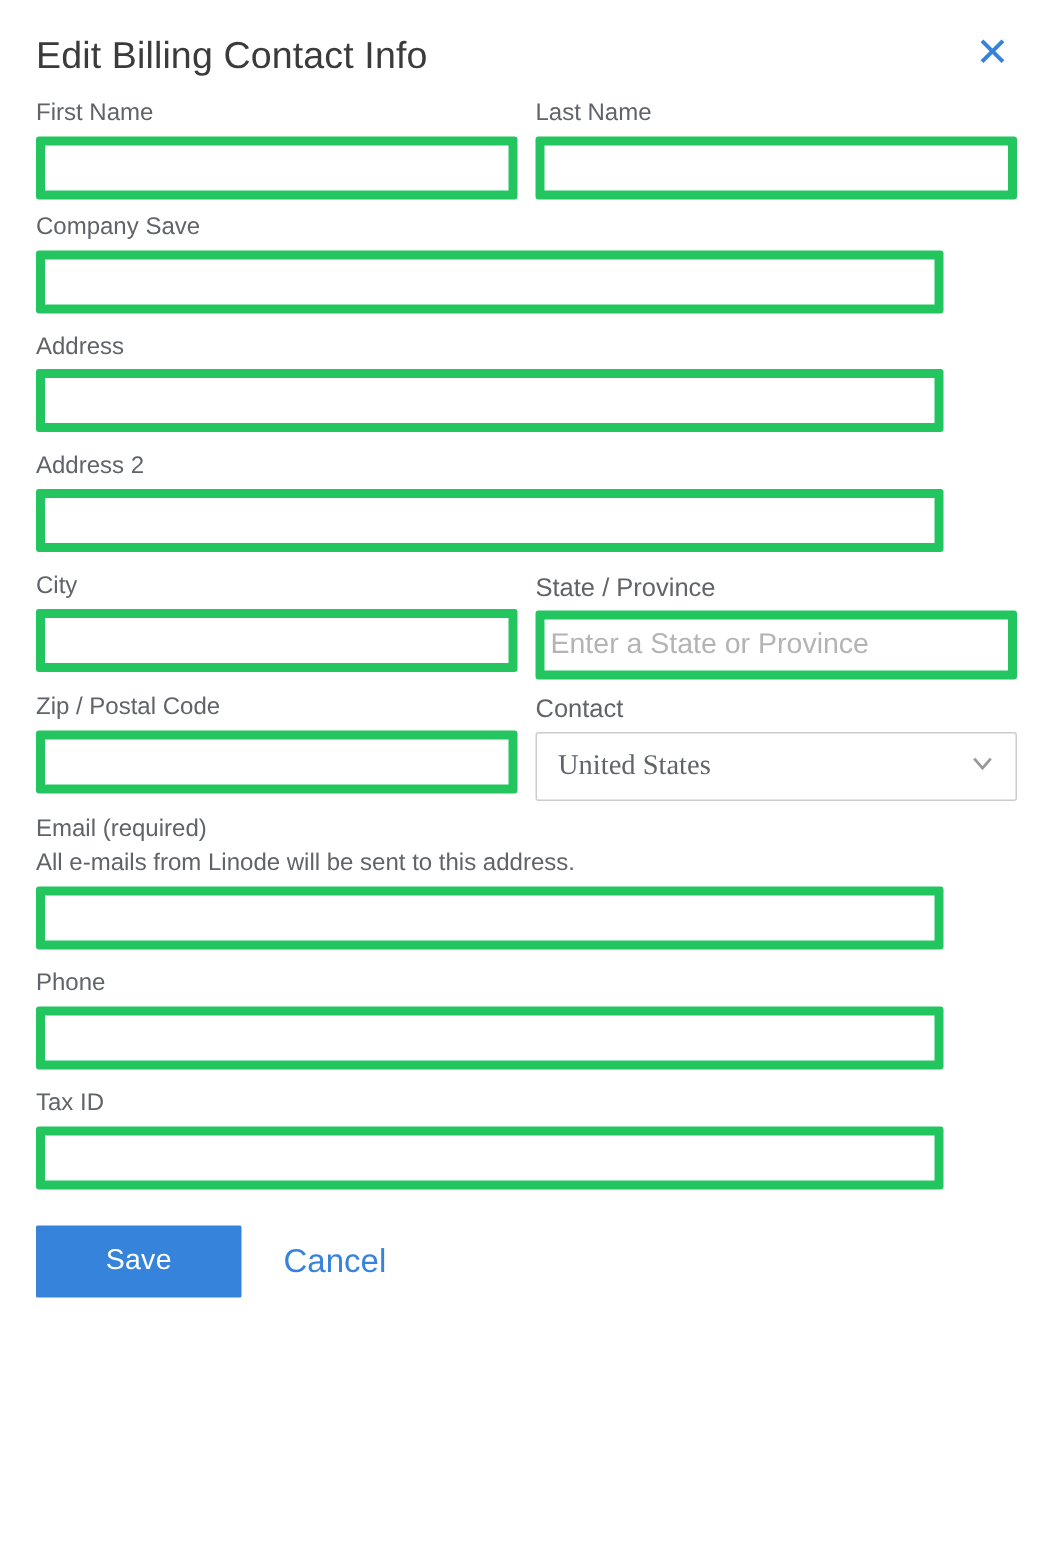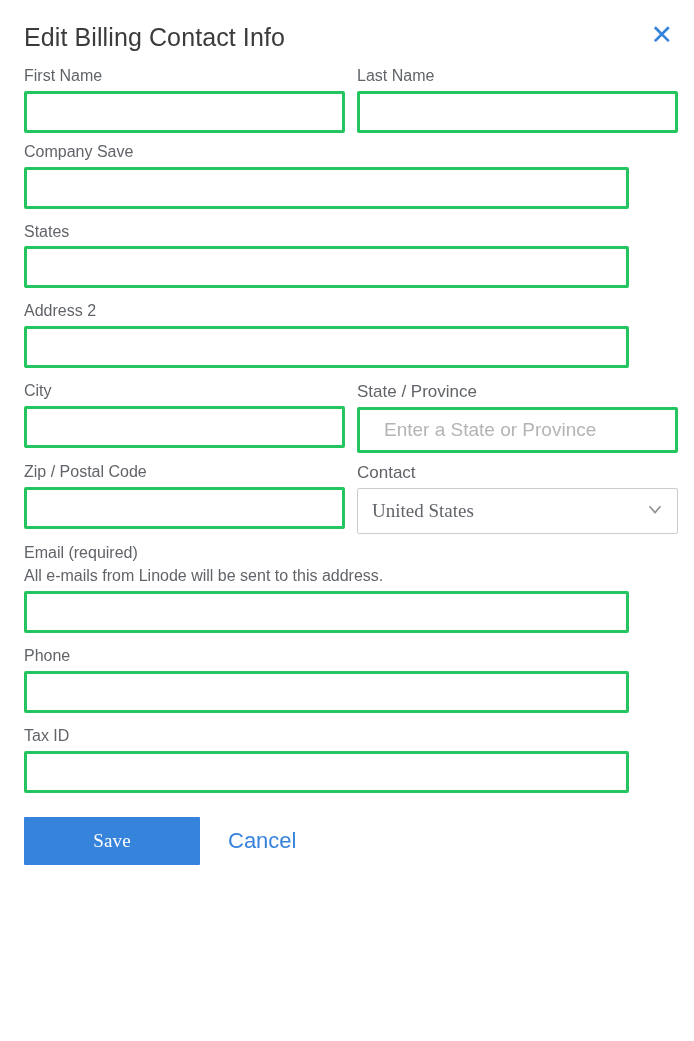--- a/index.html
+++ b/index.html
@@ -71,26 +71,26 @@
     font-size: 16px;
     color: #606469;
     margin-top: -2px;
     margin-bottom: 4px;
     line-height: 1.3;
   }
   .text-input {
     box-sizing: border-box;
     width: 100%;
     height: 42px;
-    border: 3px solid #22c55e;
+    border: 6px solid #22c55e;
     border-radius: 2px;
     background: #fff;
     font-size: 17px;
     color: #606469;
-    padding: 0 24px;
+    padding: 0 4px;
     font-family: "Liberation Sans", sans-serif;
     outline: none;
   }
   .text-input::placeholder {
     color: #b4b4b4;
   }
   .select-wrap {
     position: relative;
     width: 100%;
   }
@@ -128,24 +128,24 @@
     display: flex;
     align-items: center;
     gap: 14px;
     margin-top: 24px;
   }
   .save-button {
     background: #3683dc;
     color: #fff;
     border: none;
     border-radius: 1px;
-    width: 176px;
+    width: 137px;
     height: 48px;
     font-size: 19px;
-    font-family: Liberation Serif, serif;
+    font-family: Liberation Sans, sans-serif;
     cursor: pointer;
     letter-spacing: 0.2px;
   }
   .cancel-button {
     background: none;
     border: none;
     color: #3683dc;
     font-size: 22px;
     font-family: "Liberation Sans", sans-serif;
     cursor: pointer;
@@ -175,21 +175,21 @@
   </div>
 
   <div class="field wide">
     <label class="field-label">Company Save</label>
     <input class="text-input" type="text" value="" placeholder="" style="">
   </div>
 
   <div class="gap-sm"></div>
 
   <div class="field wide">
-    <label class="field-label">States</label>
+    <label class="field-label">Address</label>
     <input class="text-input" type="text" value="" placeholder="" style="">
   </div>
 
   <div class="gap-sm"></div>
 
   <div class="field wide">
     <label class="field-label">Address 2</label>
     <input class="text-input" type="text" value="" placeholder="" style="">
   </div>
 

